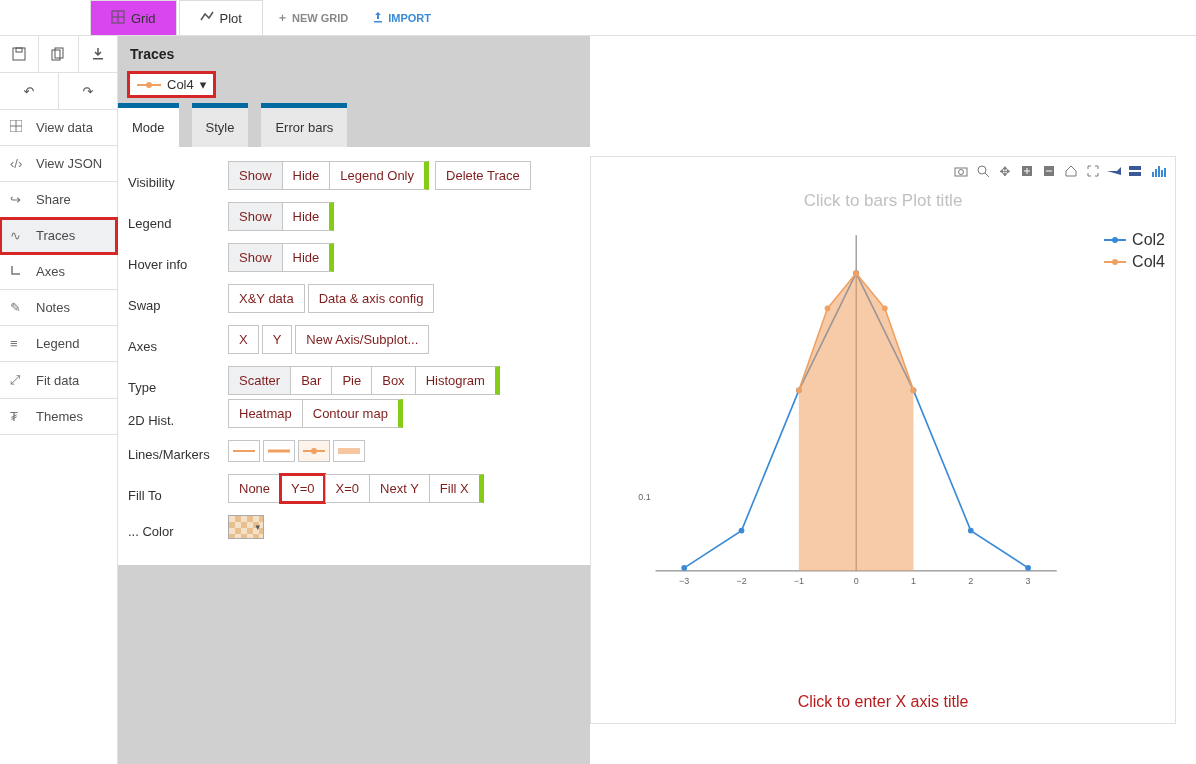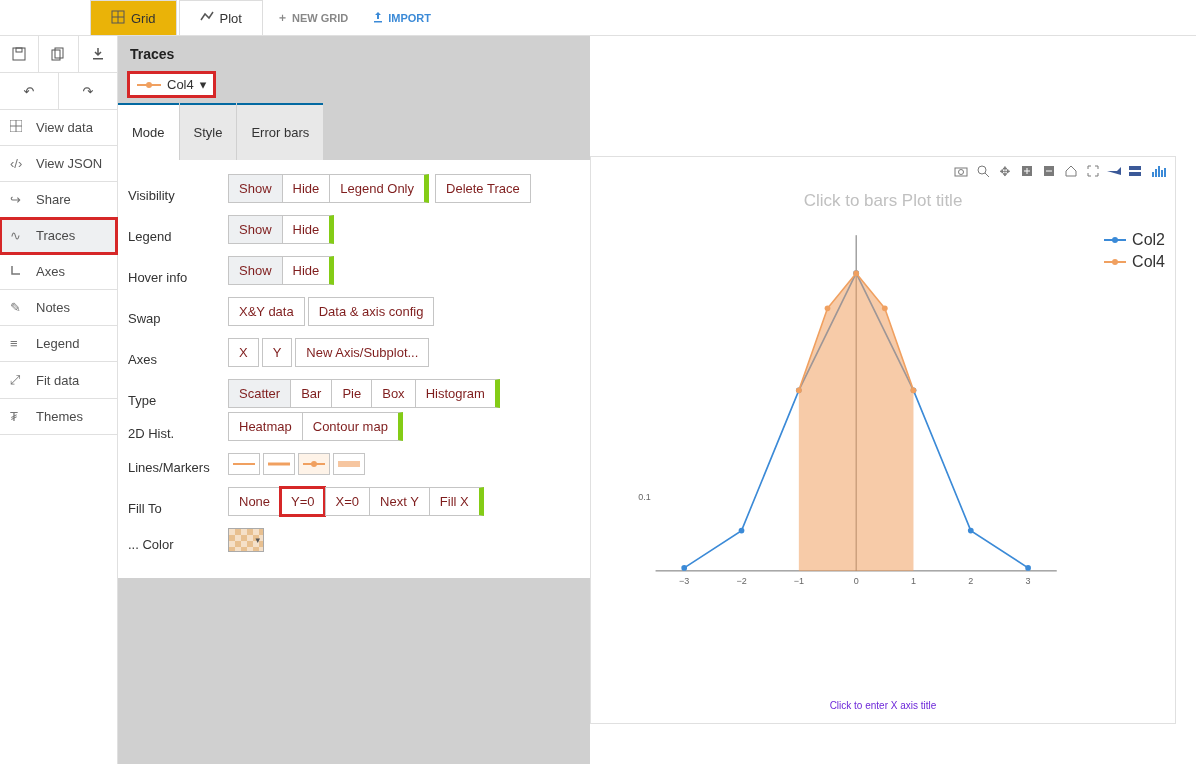--- a/index.html
+++ b/index.html
@@ -1,19 +1,19 @@
 <!DOCTYPE html>
 <html><head>
 <meta charset="utf-8">
 <style>
 * { box-sizing: border-box; margin: 0; padding: 0; }
 body { font-family: -apple-system, "Helvetica Neue", Arial, sans-serif; font-size: 13px; color: #333; background: #fff; }
 
 .top-tabs { display: flex; align-items: center; height: 36px; border-bottom: 1px solid #e0e0e0; padding-left: 90px; }
-.tab { display: flex; align-items: center; padding: 0 20px; height: 100%; border: 1px solid #ddd; border-bottom: none; margin-right: 2px; cursor: pointer; background: #eab308; }
+.tab { display: flex; align-items: center; padding: 0 20px; height: 100%; border: 1px solid #ddd; border-bottom: none; margin-right: 2px; cursor: pointer; background: #d946ef; }
 .tab.active { background: #fff; }
 .tab .ic { margin-right: 6px; }
 .top-action { display: flex; align-items: center; padding: 0 12px; color: #888; font-weight: 600; font-size: 11px; cursor: pointer; }
 .top-action.blue { color: #3b8ad7; }
 .top-action .ic { margin-right: 4px; }
 
 .main { display: flex; height: 728px; }
 
 .sidebar-icons { width: 118px; border-right: 1px solid #e0e0e0; }
 .icon-row { display: flex; border-bottom: 1px solid #e0e0e0; }
@@ -25,21 +25,21 @@
 .highlight-red { outline: 3px solid #d62728; outline-offset: -2px; }
 
 .traces-panel { width: 472px; background: #d0d0d0; }
 .panel-header { padding: 10px 12px; font-weight: 700; font-size: 14px; color: #222; }
 .trace-select { display: inline-flex; align-items: center; background: #fff; border: 1px solid #bbb; padding: 4px 8px; margin: 0 0 6px 10px; font-size: 13px; cursor: pointer; }
 .trace-select .swatch { width: 24px; height: 2px; background: #f0a060; margin-right: 6px; position: relative; }
 .trace-select .swatch::after { content: ''; width: 6px; height: 6px; background: #f0a060; border-radius: 50%; position: absolute; left: 9px; top: -2px; }
 .trace-select .caret { margin-left: 6px; }
 
 .subtabs { display: flex; background: #d0d0d0; }
-.subtab { padding: 20px 14px; background: #e8e8e8; margin-right: 1px; cursor: pointer; border-top: 2px solid #0369a1; }
+.subtab { padding: 12px 14px; background: #e8e8e8; margin-right: 13px; cursor: pointer; border-top: 5px solid #0369a1; }
 .subtab.active { background: #fff; }
 
 .panel-body { background: #fff; padding: 14px 10px; }
 .row { display: flex; align-items: flex-end; margin-bottom: 12px; }
 .row-label { width: 100px; font-size: 13px; color: #333; }
 .btn { border: 1px solid #c5c5c5; background: #fff; padding: 6px 10px; font-size: 13px; cursor: pointer; margin-right: 3px; color: #7f1d1d; }
 .btn.sel { background: #eef0f2; }
 .btn-group { display: flex; }
 .btn-group .btn { margin-right: 0; border-right: none; }
 .btn-group .btn:last-child { border-right: 5px solid #84cc16; }
@@ -49,21 +49,21 @@
 .lm-opt.sel { background: #fef3e8; }
 
 .color-swatch { width: 36px; height: 24px; border: 1px solid #aaa; background: repeating-conic-gradient(#e8c090 0% 25%, #f5e0c8 0% 50%) 0 0/12px 12px; display: inline-flex; align-items: center; justify-content: flex-end; padding-right: 3px; cursor: pointer; }
 .color-swatch .caret { font-size: 9px; color: #555; }
 
 .plot-area { flex: 1; padding: 0; position: relative; }
 .plot-box { position: absolute; left: 0; right: 20px; top: 120px; bottom: 40px; border: 1px solid #e0e0e0; background: #fff; }
 .plot-toolbar { position: absolute; right: 8px; top: 6px; display: flex; gap: 6px; color: #7a7a7a; }
 .plot-toolbar .ti { width: 16px; height: 16px; cursor: pointer; display: flex; align-items: center; justify-content: center; }
 .plot-title { position: absolute; top: 34px; left: 0; right: 0; text-align: center; color: #c0c0c0; font-size: 17px; }
-.x-title { position: absolute; bottom: 12px; left: 0; right: 0; text-align: center; color: #6d28d9; font-size: 10px; }
+.x-title { position: absolute; bottom: 12px; left: 0; right: 0; text-align: center; color: #b91c1c; font-size: 16px; }
 .chart-svg { position: absolute; left: 40px; right: 20px; top: 70px; bottom: 60px; }
 .legend { position: absolute; right: 10px; top: 74px; font-size: 16px; }
 .legend-item { display: flex; align-items: center; margin-bottom: 4px; }
 .legend-line { width: 22px; height: 2px; margin-right: 6px; position: relative; }
 .legend-line::after { content:''; width:6px; height:6px; border-radius:50%; position:absolute; left:8px; top:-2px; }
 .leg-blue { background:#3b8ad7; } .leg-blue::after { background:#3b8ad7; }
 .leg-orange { background:#f0a060; } .leg-orange::after { background:#f0a060; }
 
 .tick-label { font-size: 11px; fill: #666; }
 </style>

